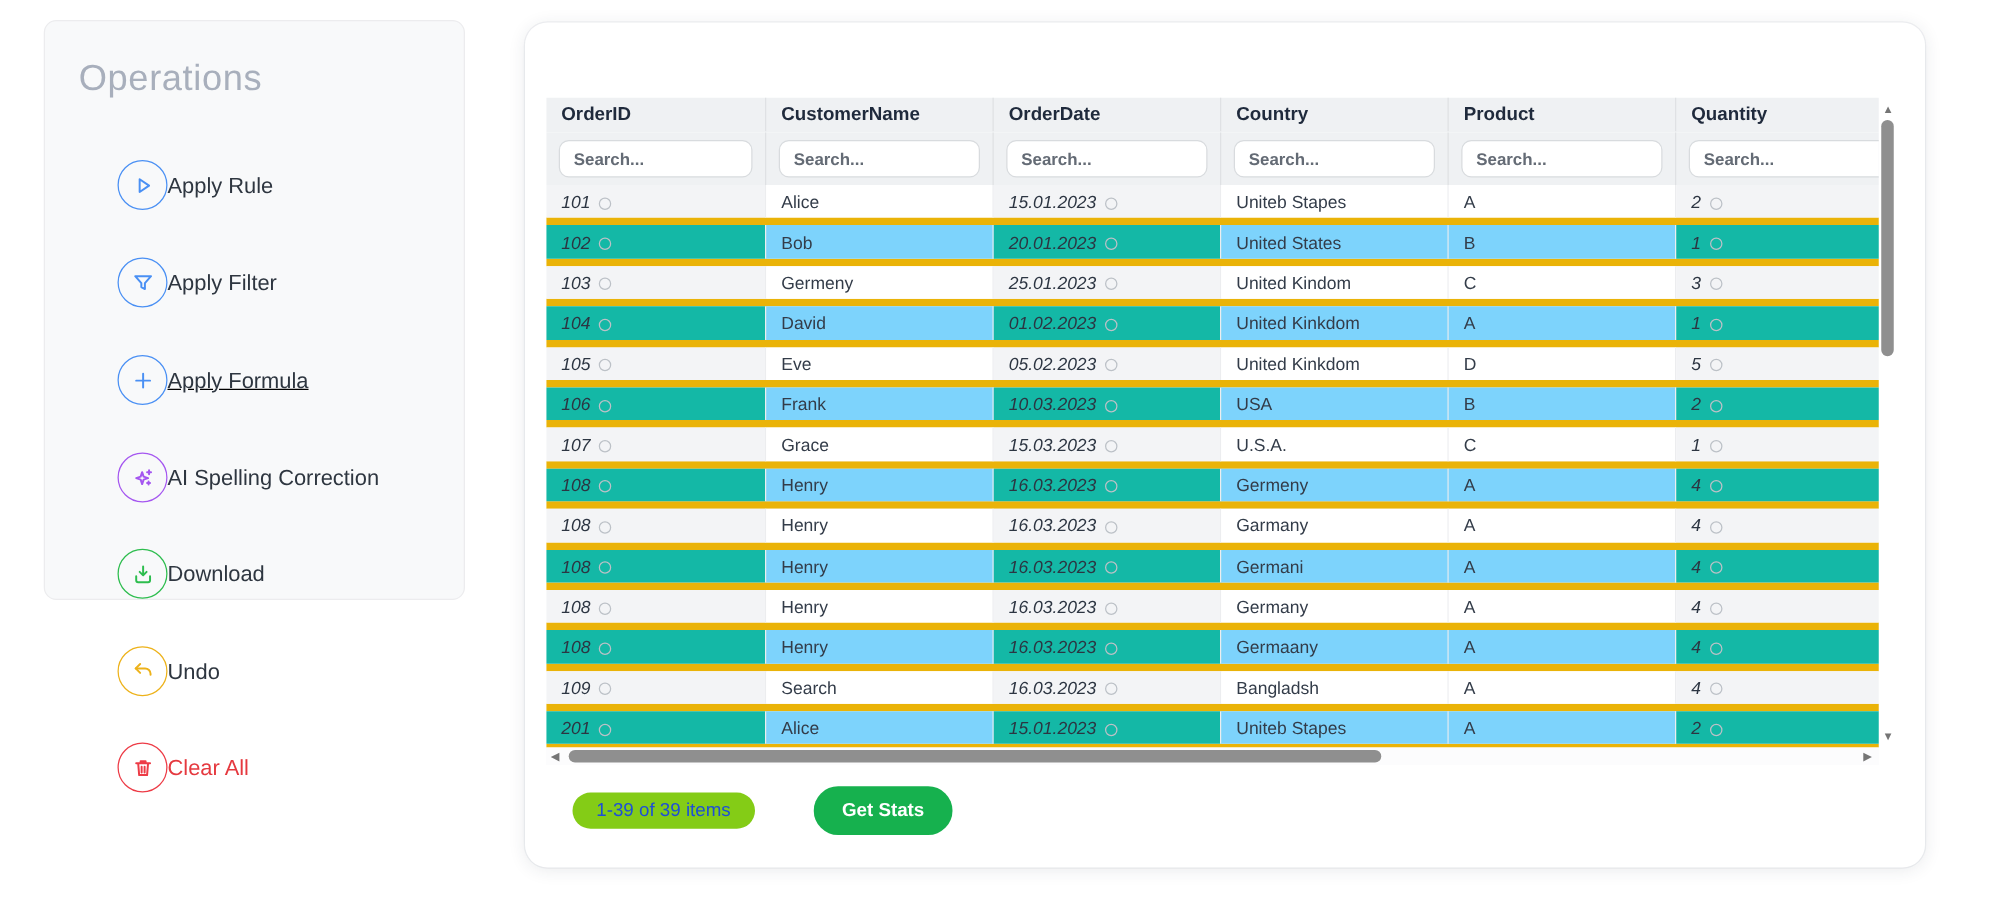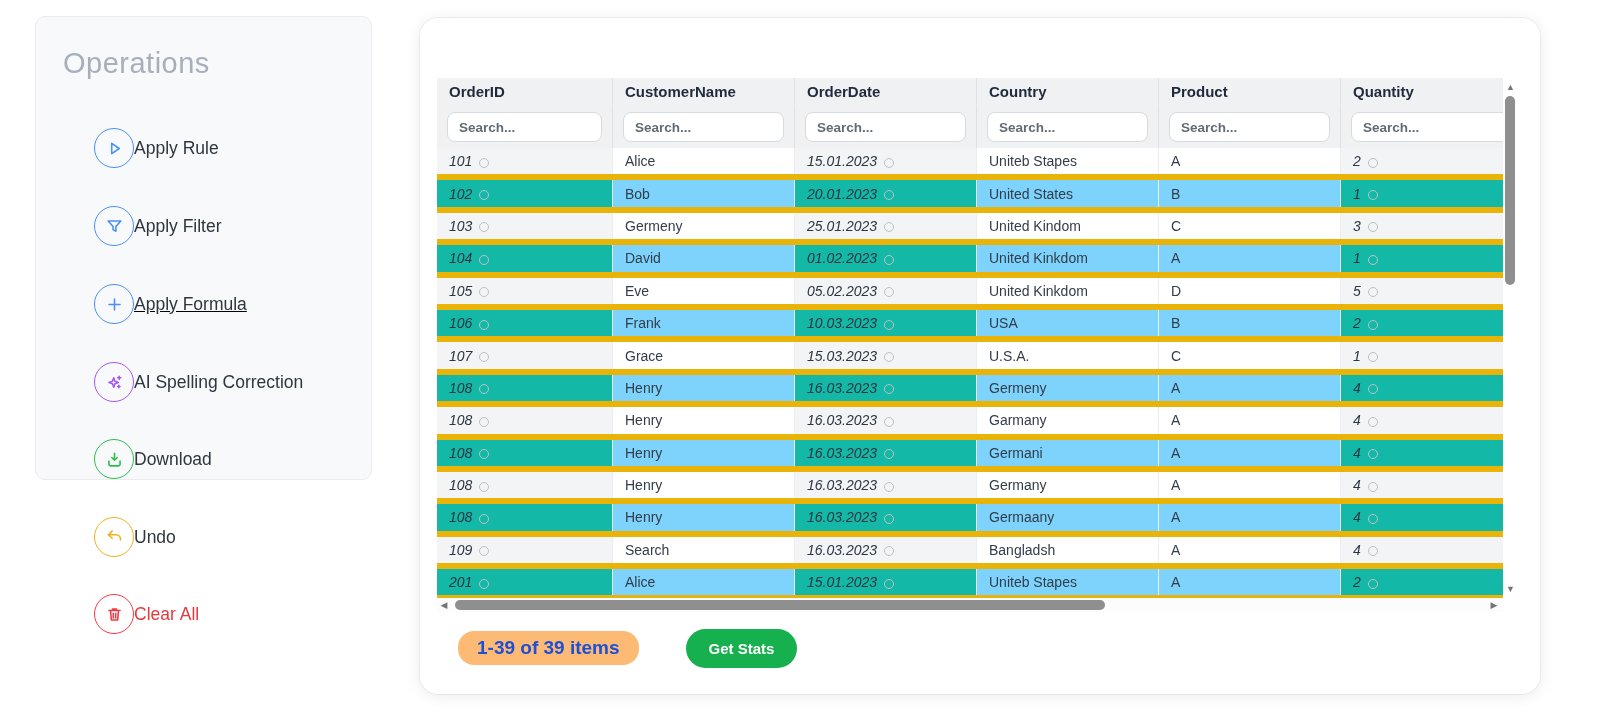--- a/index.html
+++ b/index.html
@@ -82,21 +82,21 @@
   .vthumb { position:absolute; left:2px; top:18px; width:10px; height:189px; background:#8f8f8f; border-radius:6px; cursor:pointer; }
 
   .hscroll { position:absolute; left:0; top:520px; width:1066px; height:14px; background:#fcfcfd; display:flex; align-items:center; }
   .hscroll .arrow { width:14px; text-align:center; font-size:9px; color:#757575; cursor:pointer; }
   .hscroll .arrow.right { position:absolute; right:2px; }
   .hthumb { position:absolute; left:18px; top:2px; width:650px; height:10px; background:#8f8f8f; border-radius:6px; cursor:pointer; }
 
   
   .footer { position:absolute; left:17px; top:600px; width:1080px; height:60px; display:flex; align-items:center; }
   .count-badge {
-    margin-left:21px; background:#fdba74; color:#1d4fd7; font-weight:bold; font-size:19px;
+    margin-left:21px; background:#84cc16; color:#1d4fd7; font-weight:normal; font-size:15px;
     padding:6px 19px; border-radius:16px;
   }
   .stats-btn {
     margin-left:47px; background:#16b14e; color:#ffffff; font-weight:bold; font-size:15px;
     border:none; padding:11px 23px; border-radius:21px; cursor:pointer;
     font-family:"Liberation Sans", sans-serif;
   }
 </style>
 </head>
 <body>

